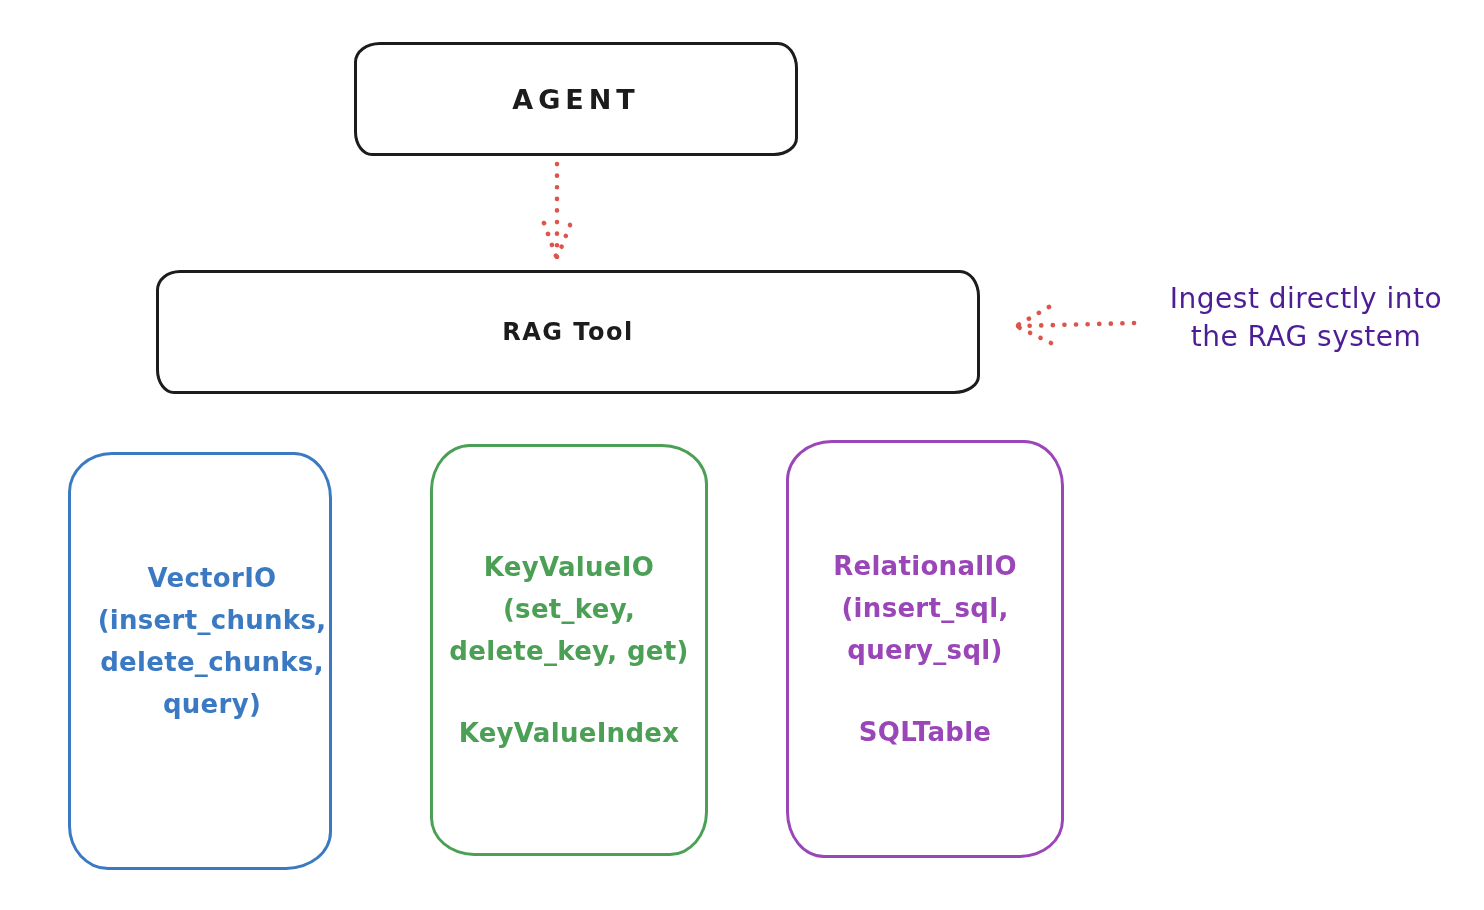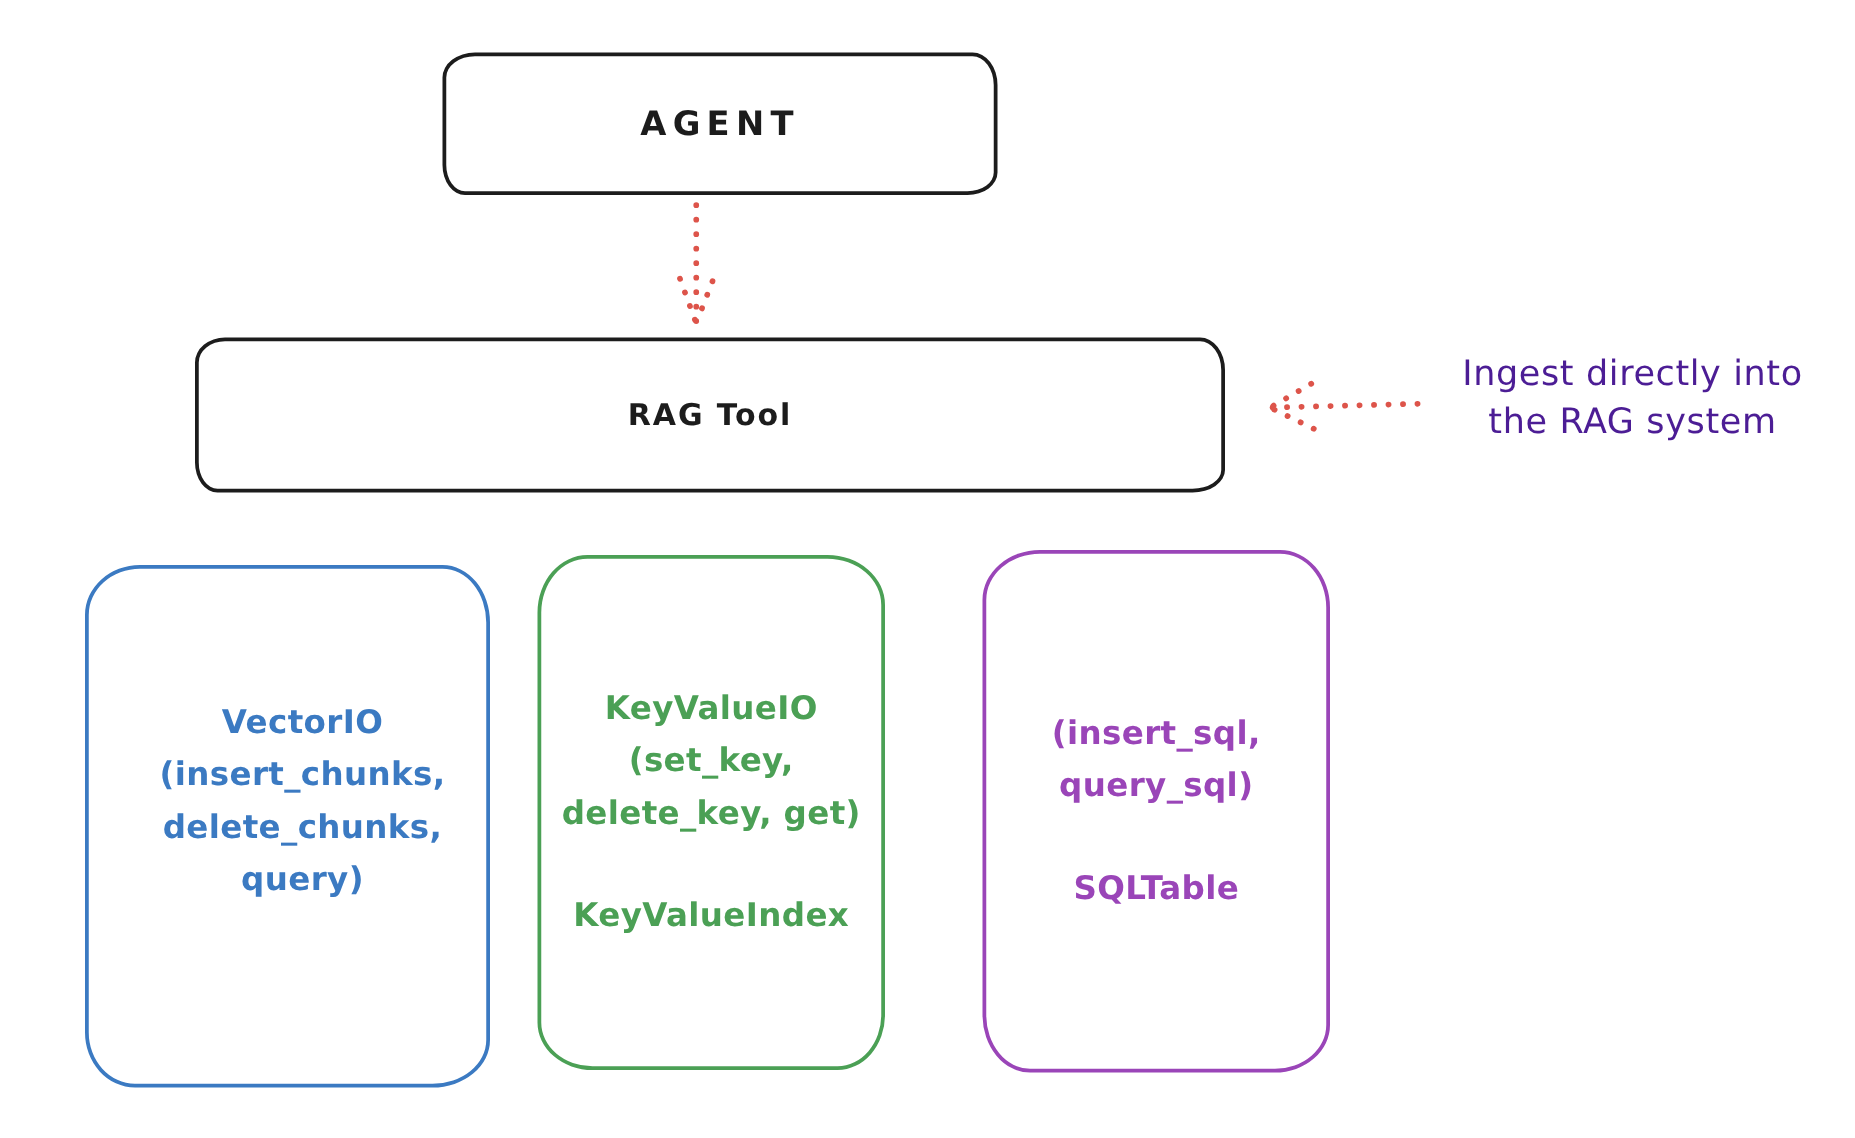--- a/index.html
+++ b/index.html
@@ -52,21 +52,21 @@
   
   .io-box {
     flex-direction: column;
     font-size: 26px;
     font-weight: 600;
     line-height: 42px;
     letter-spacing: 0.3px;
   }
   .io-blue {
     left: 68px; top: 452px;
-    width: 324px; height: 418px;
+    width: 264px; height: 418px;
     border: 3px solid #3b7ac2;
     color: #3b7ac2;
     border-radius: 44px 38px 46px 40px / 40px 46px 38px 44px;
     padding-left: 24px;
   }
   .io-green {
     left: 430px; top: 444px;
     width: 278px; height: 412px;
     border: 3px solid #4ba055;
     color: #4ba055;
@@ -145,19 +145,20 @@
 
   <div class="sketch-box io-box io-green">
     <div>KeyValueIO</div>
     <div>(set_key,</div>
     <div>delete_key, get)</div>
     <div class="io-spacer"></div>
     <div>KeyValueIndex</div>
   </div>
 
   <div class="sketch-box io-box io-purple">
+    <div>RelationalIO</div>
     <div>(insert_sql,</div>
     <div>query_sql)</div>
     <div class="io-spacer"></div>
     <div>SQLTable</div>
   </div>
 
 </div>
 
 </body></html>

